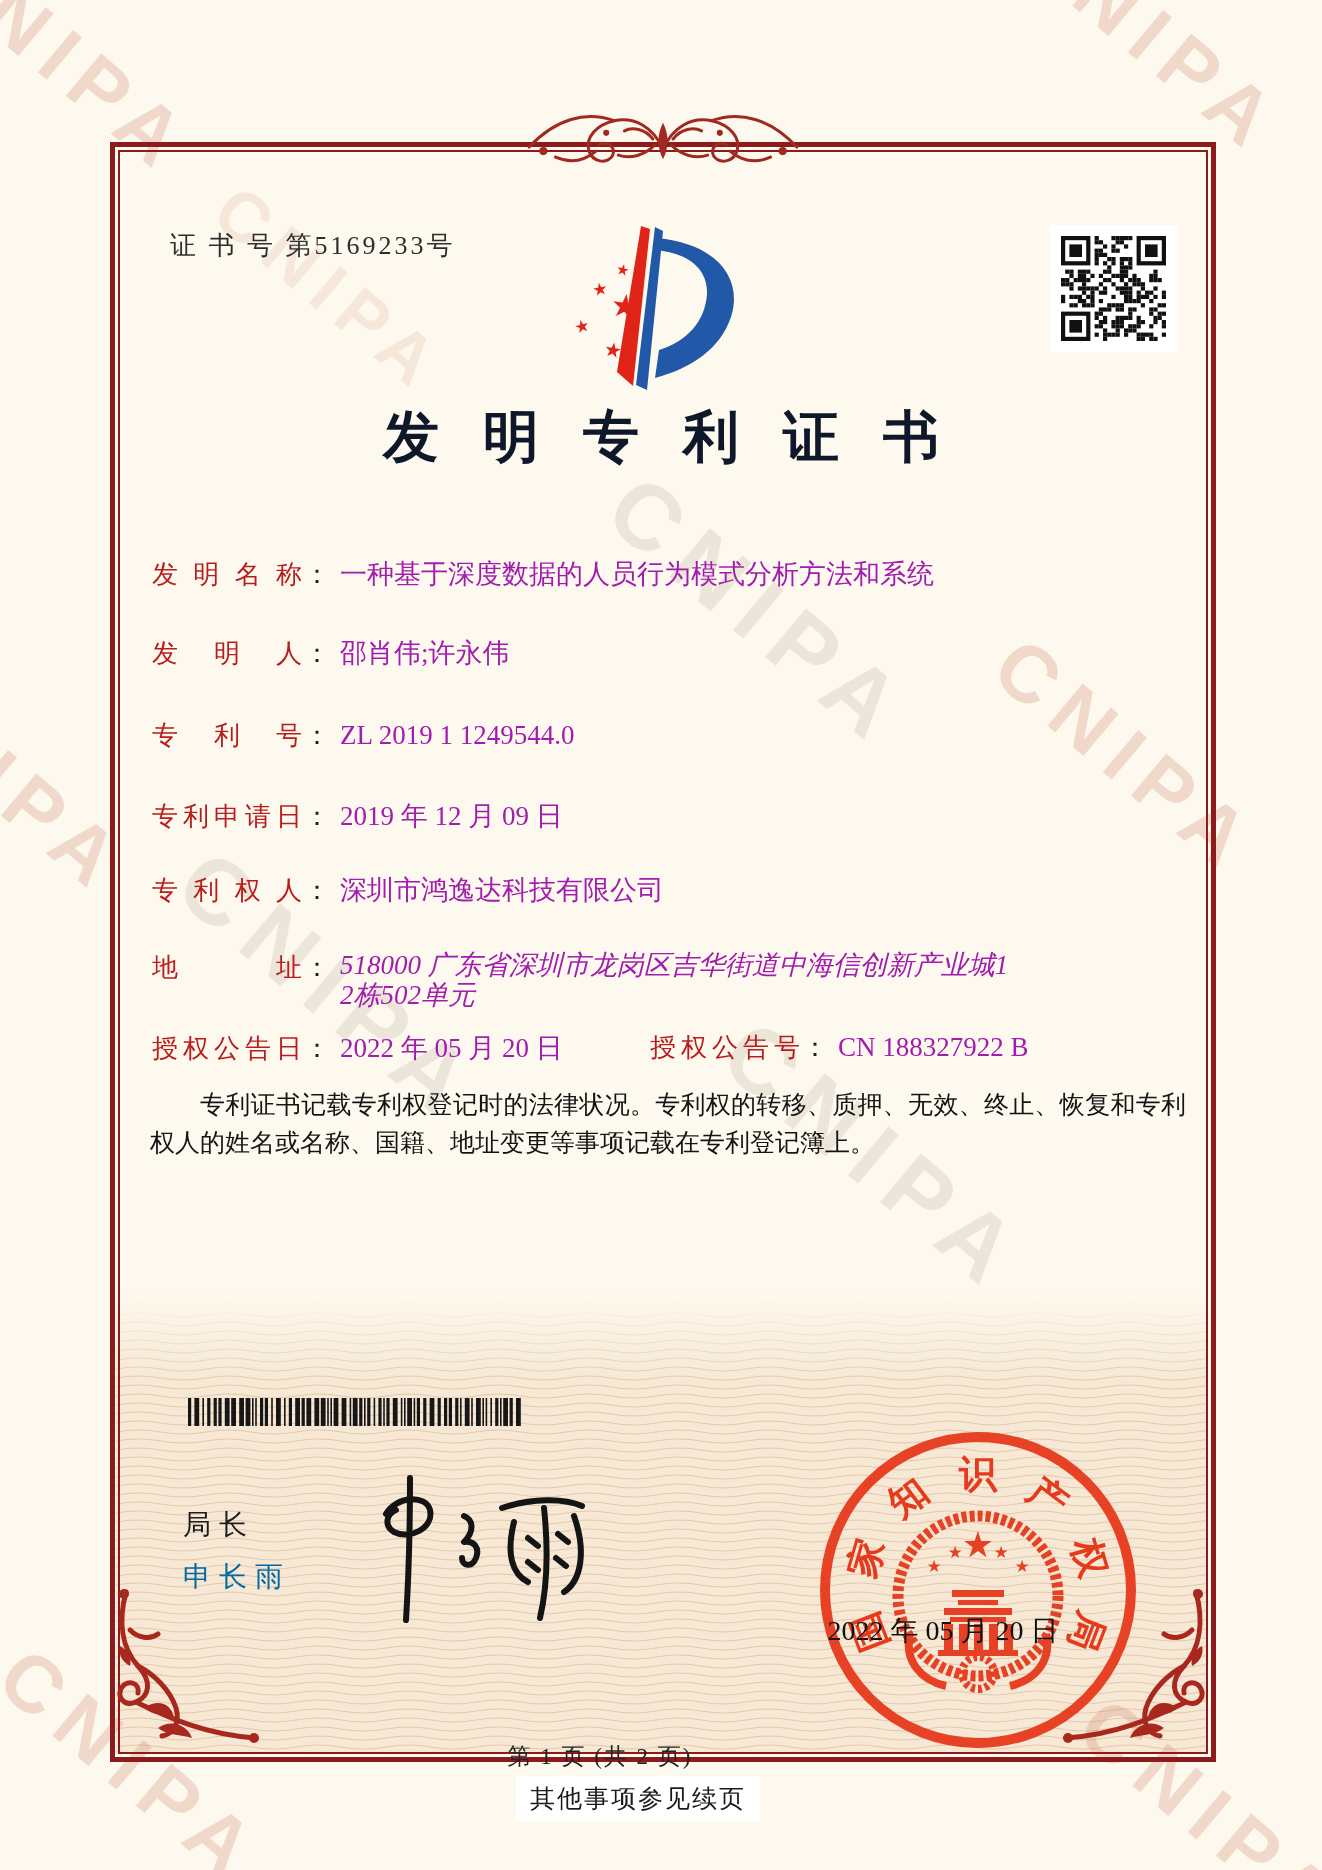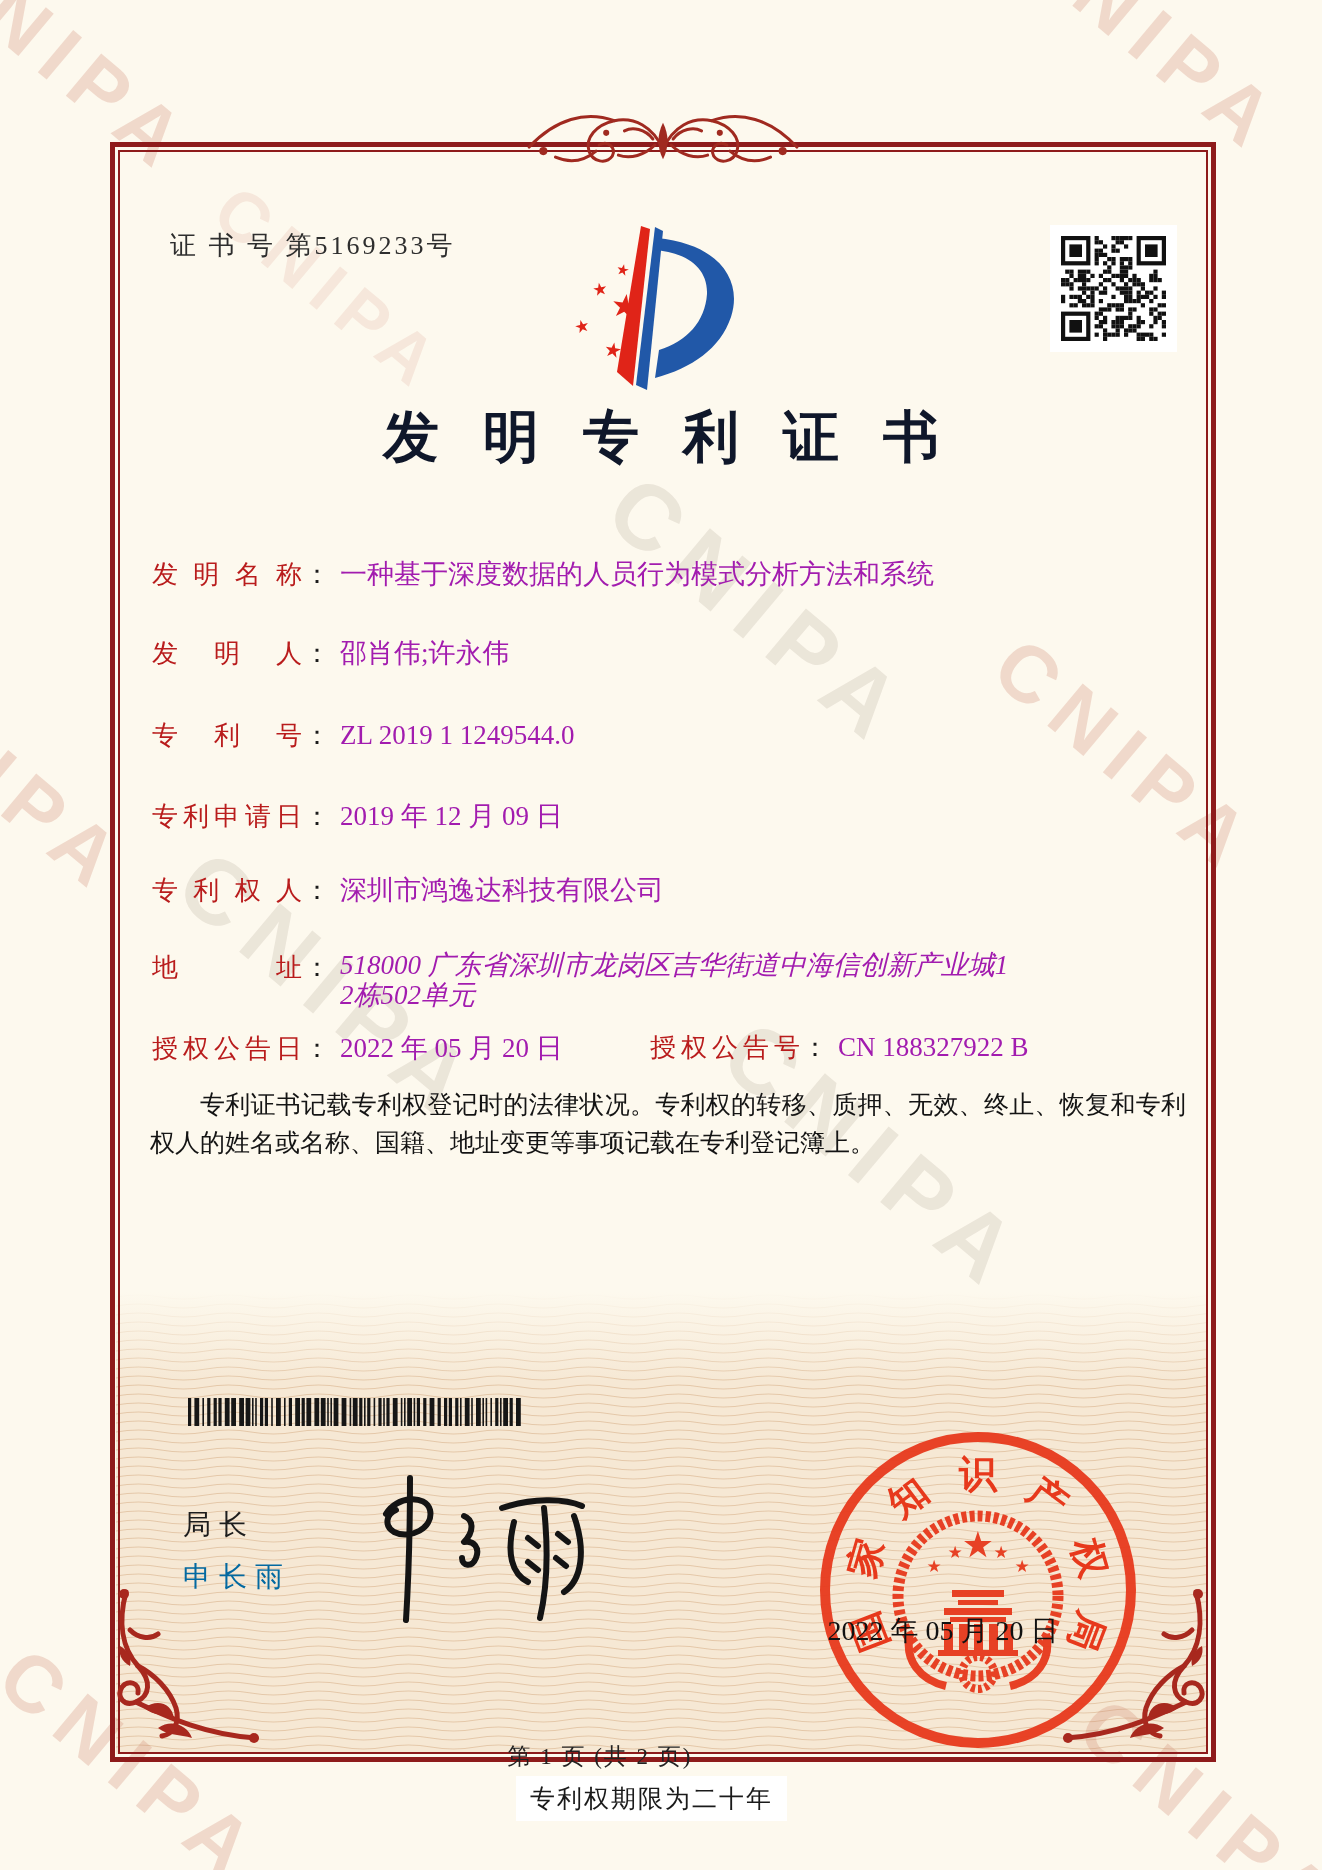--- a/index.html
+++ b/index.html
@@ -527,15 +527,15 @@
         <span style="transform: translate(-50%, -50%) rotate(-74deg) translateY(-116px);">家</span>
         <span style="transform: translate(-50%, -50%) rotate(-37deg) translateY(-116px);">知</span>
         <span style="transform: translate(-50%, -50%) rotate(0deg) translateY(-116px);">识</span>
         <span style="transform: translate(-50%, -50%) rotate(37deg) translateY(-116px);">产</span>
         <span style="transform: translate(-50%, -50%) rotate(74deg) translateY(-116px);">权</span>
         <span style="transform: translate(-50%, -50%) rotate(111deg) translateY(-116px);">局</span>
       </div>
   </div>
   <div class="seal-date">2022 年 05 月 20 日</div>
 
-  <div class="continuation">专利权期限为二十年</div>
+  <div class="continuation">其他事项参见续页</div>
 
 </div>
 
 </body></html>

